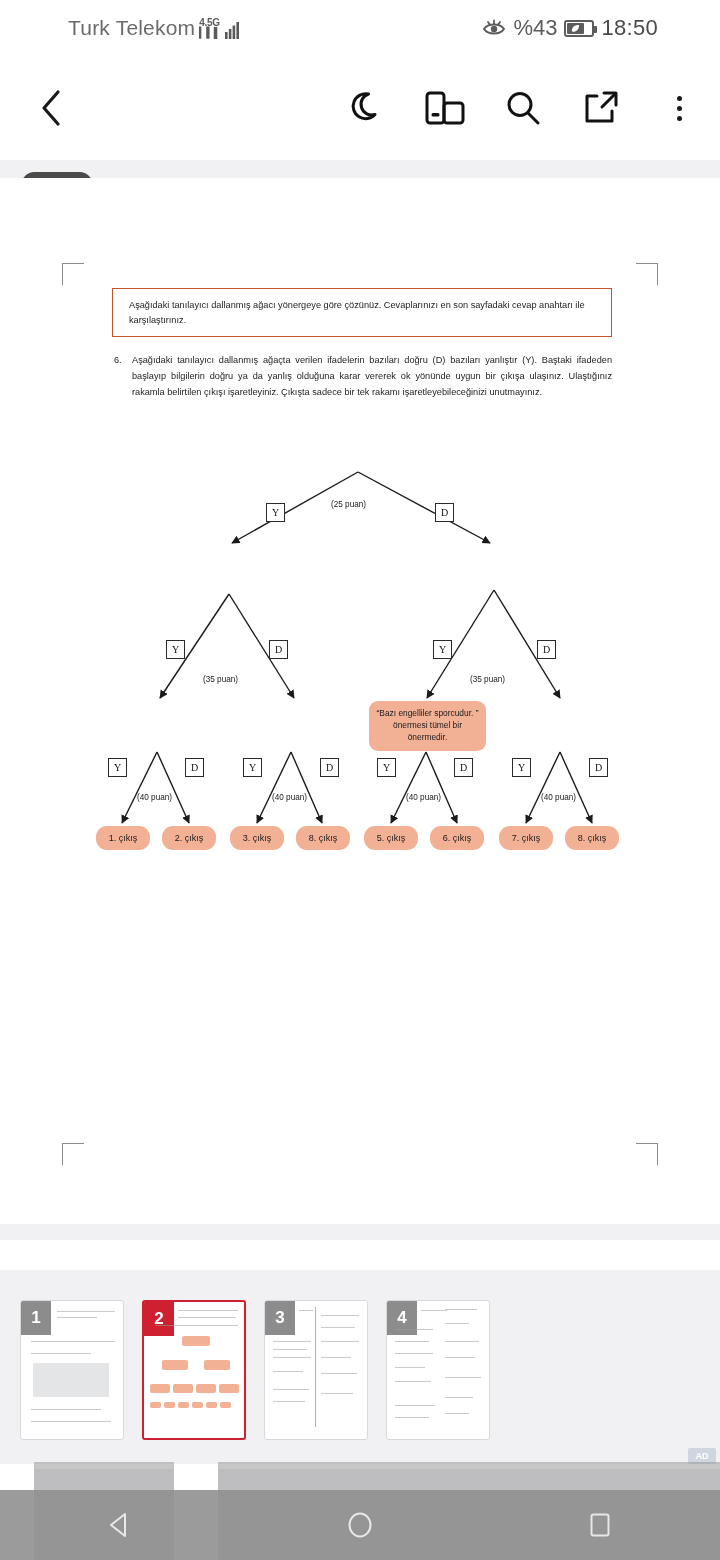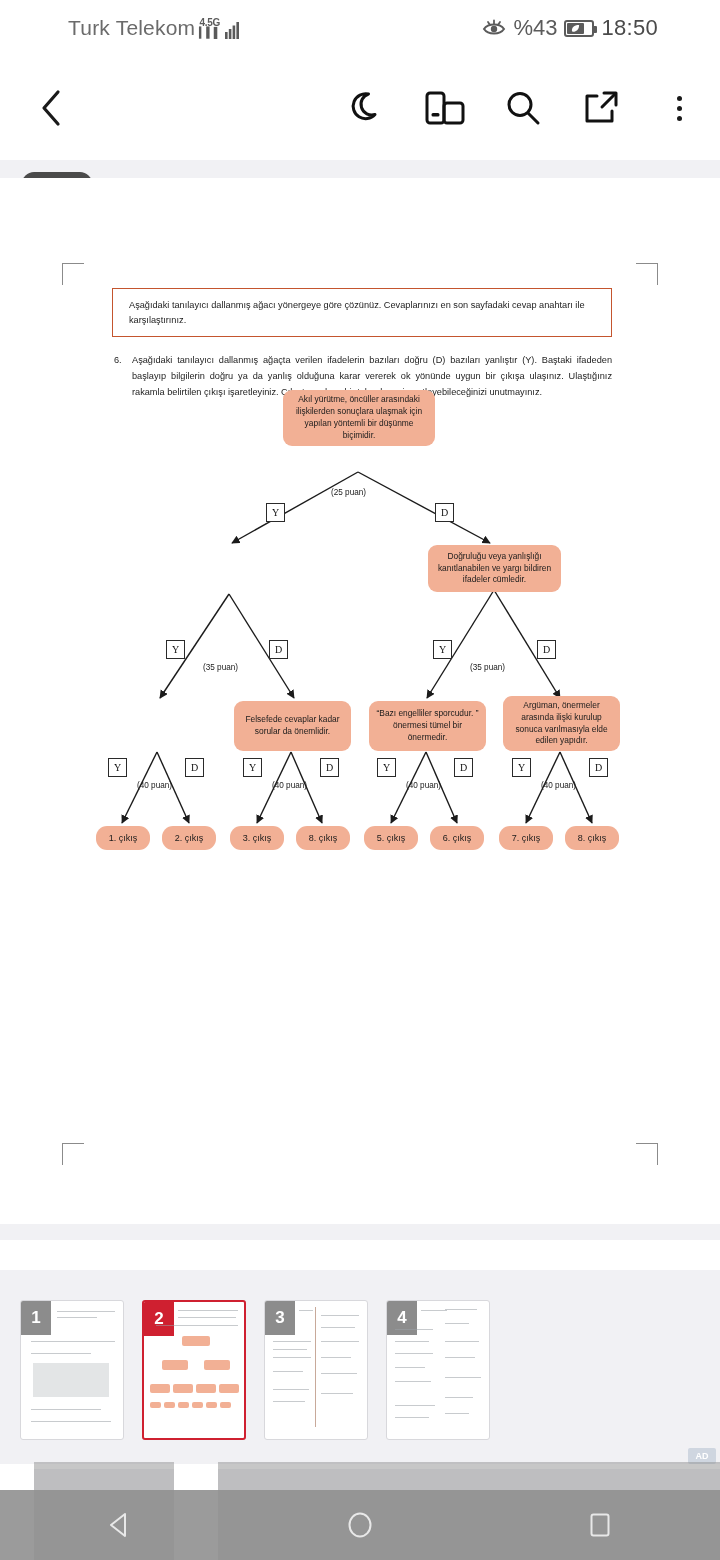--- a/index.html
+++ b/index.html
@@ -12,21 +12,21 @@
   #app { position: relative; width: 720px; height: 1352px; background: #fff; }
 
   
   .statusbar {
     position: absolute; top: 0; left: 0; width: 720px; height: 56px;
     display: flex; align-items: center; background: #ffffff;
     color: #6e6e6e; font-size: 21px;
   }
   .sb-left { display: flex; align-items: flex-end; margin-left: 68px; gap: 4px; }
   .carrier { font-size: 21px; color: #6b6b6b; letter-spacing: .2px; }
-  .netstack { display: flex; flex-direction: column; align-items: center;
+  .netstack { display: flex; flex-direction: column; align-items: flex-start;
               line-height: 1; margin-bottom: 2px; }
   .net-g { font-size: 10px; font-weight: bold; color: #5a5a5a; letter-spacing: -.3px; }
   .net-bars { font-size: 10px; font-weight: bold; color: #5a5a5a; letter-spacing: -.5px; }
   .bars-svg { margin-left: 1px; margin-bottom: 1px; }
   .sb-right { margin-left: auto; margin-right: 62px;
               display: flex; align-items: center; gap: 7px; color: #5b5b5b; justify-content: center; }
   .sb-pct { font-size: 22px; color: #5b5b5b; }
   .sb-time { font-size: 22px; color: #4a4a4a; letter-spacing: .3px; }
   .batt { position: relative; width: 30px; height: 17px; border: 2px solid #5b5b5b;
           border-radius: 3px; display: flex; align-items: center; }
@@ -98,21 +98,21 @@
   .exitnode {
     position: absolute; background: #f2b095; border-radius: 11px;
     display: flex; align-items: center; justify-content: center;
     color: #1b1b1b; font-size: 9px; height: 24px;
   }
   .ydbox {
     position: absolute; width: 19px; height: 19px; border: 1px solid #2a2a2a;
     background: #fff; display: flex; align-items: center; justify-content: center;
     font-family: "Liberation Serif", serif; font-size: 10px; color: #111;
   }
-  .puan { position: absolute; font-size: 8.2px; color: #1b1b1b; white-space: nowrap; }
+  .puan { position: absolute; font-size: 8.2px; color: #1b1b1b; white-space: nowrap; margin-top: 12px; }
 
   
   .gap { position: absolute; top: 1224px; left: 0; width: 720px; height: 16px;
          background: #f1f1f4; }
   .whitegap { position: absolute; top: 1240px; left: 0; width: 720px; height: 30px;
               background: #fff; }
   .thumbstrip { position: absolute; top: 1270px; left: 0; width: 720px; height: 200px;
                 background: #f1f1f4; display: flex; align-items: center;
                 padding-left: 20px; gap: 18px; }
   .thumb { position: relative; width: 104px; height: 140px; background: #fff;
@@ -261,38 +261,34 @@
           <line x1="157" y1="344" x2="122" y2="415" stroke="#1b1b1b" stroke-width="1.4" marker-end="url(#ah)"></line>
           <line x1="157" y1="344" x2="189" y2="415" stroke="#1b1b1b" stroke-width="1.4" marker-end="url(#ah)"></line>
           <line x1="291" y1="344" x2="257" y2="415" stroke="#1b1b1b" stroke-width="1.4" marker-end="url(#ah)"></line>
           <line x1="291" y1="344" x2="322" y2="415" stroke="#1b1b1b" stroke-width="1.4" marker-end="url(#ah)"></line>
           <line x1="426" y1="344" x2="391" y2="415" stroke="#1b1b1b" stroke-width="1.4" marker-end="url(#ah)"></line>
           <line x1="426" y1="344" x2="457" y2="415" stroke="#1b1b1b" stroke-width="1.4" marker-end="url(#ah)"></line>
           <line x1="560" y1="344" x2="526" y2="415" stroke="#1b1b1b" stroke-width="1.4" marker-end="url(#ah)"></line>
           <line x1="560" y1="344" x2="592" y2="415" stroke="#1b1b1b" stroke-width="1.4" marker-end="url(#ah)"></line>
         </svg>
 
-        <div class="node" style="left:283px; top:-18px; width:152px; height:56px;">Akıl yürütme, öncüller arasındaki ilişkilerden sonuçlara ulaşmak için yapılan yöntemli bir düşünme biçimidir.</div>
 
         <div class="puan" style="left:331px; top:80px;">(25 puan)</div>
         <div class="ydbox" style="left:266px; top:95px;">Y</div>
         <div class="ydbox" style="left:435px; top:95px;">D</div>
 
-        <div class="node" style="left:428px; top:137px; width:133px; height:47px;">Doğruluğu veya yanlışlığı kanıtlanabilen ve yargı bildiren ifadeler cümledir.</div>
 
         <div class="puan" style="left:203px; top:255px;">(35 puan)</div>
         <div class="puan" style="left:470px; top:255px;">(35 puan)</div>
         <div class="ydbox" style="left:166px; top:232px;">Y</div>
         <div class="ydbox" style="left:269px; top:232px;">D</div>
         <div class="ydbox" style="left:433px; top:232px;">Y</div>
         <div class="ydbox" style="left:537px; top:232px;">D</div>
 
-        <div class="node" style="left:234px; top:293px; width:117px; height:50px;">Felsefede cevaplar kadar sorular da önemlidir.</div>
         <div class="node" style="left:369px; top:293px; width:117px; height:50px;">“Bazı engelliler sporcudur. ” önermesi tümel bir önermedir.</div>
-        <div class="node" style="left:503px; top:288px; width:117px; height:55px;">Argüman, önermeler arasında ilişki kurulup sonuca varılmasıyla elde edilen yapıdır.</div>
 
         <div class="puan" style="left:137px; top:373px;">(40 puan)</div>
         <div class="puan" style="left:272px; top:373px;">(40 puan)</div>
         <div class="puan" style="left:406px; top:373px;">(40 puan)</div>
         <div class="puan" style="left:541px; top:373px;">(40 puan)</div>
 
         <div class="ydbox" style="left:108px; top:350px;">Y</div>
         <div class="ydbox" style="left:185px; top:350px;">D</div>
         <div class="ydbox" style="left:243px; top:350px;">Y</div>
         <div class="ydbox" style="left:320px; top:350px;">D</div>

